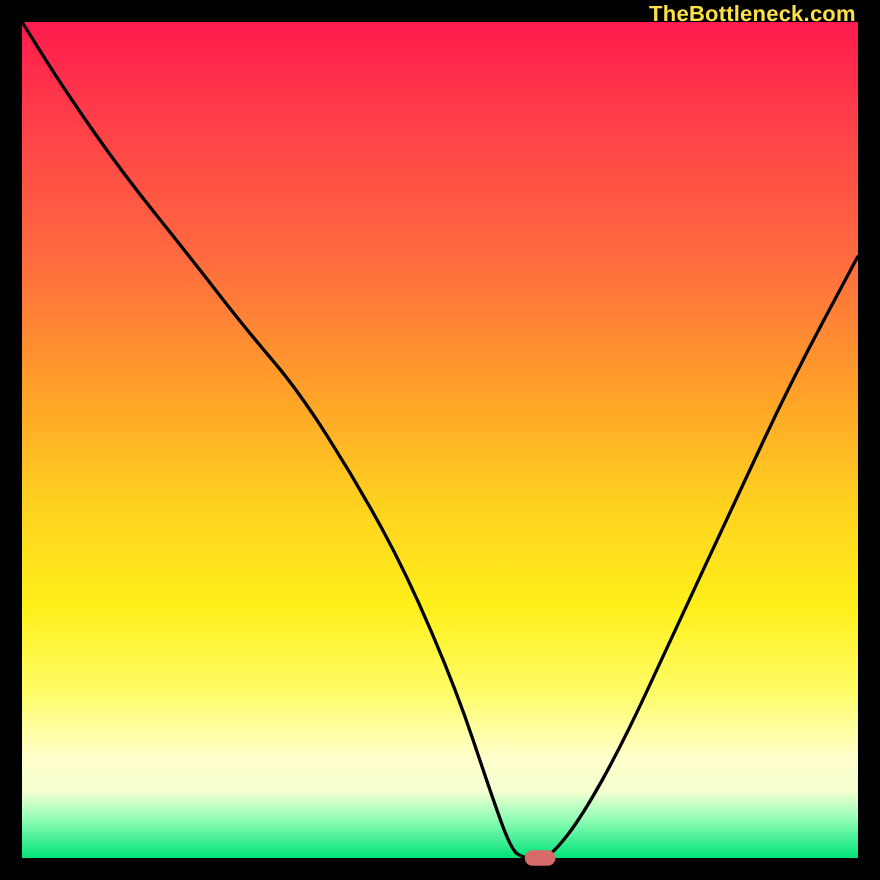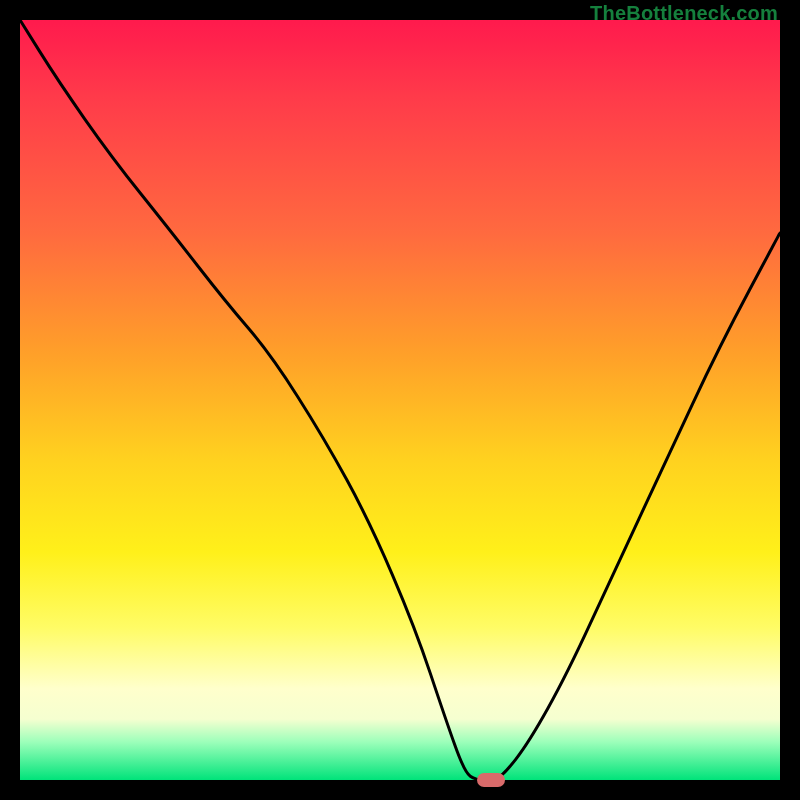--- a/index.html
+++ b/index.html
@@ -39,21 +39,21 @@
       #00e37a 100%
     );
   }
   .watermark {
     position: absolute;
     top: 2px;
     right: 22px;
     font-family: Arial, Helvetica, sans-serif;
     font-size: 20px;
     font-weight: 600;
-    color: #15803d;
+    color: #fde047;
     letter-spacing: 0.2px;
     user-select: none;
   }
   .curve {
     position: absolute;
     left: 20px;
     top: 20px;
     width: 760px;
     height: 760px;
     pointer-events: none;

